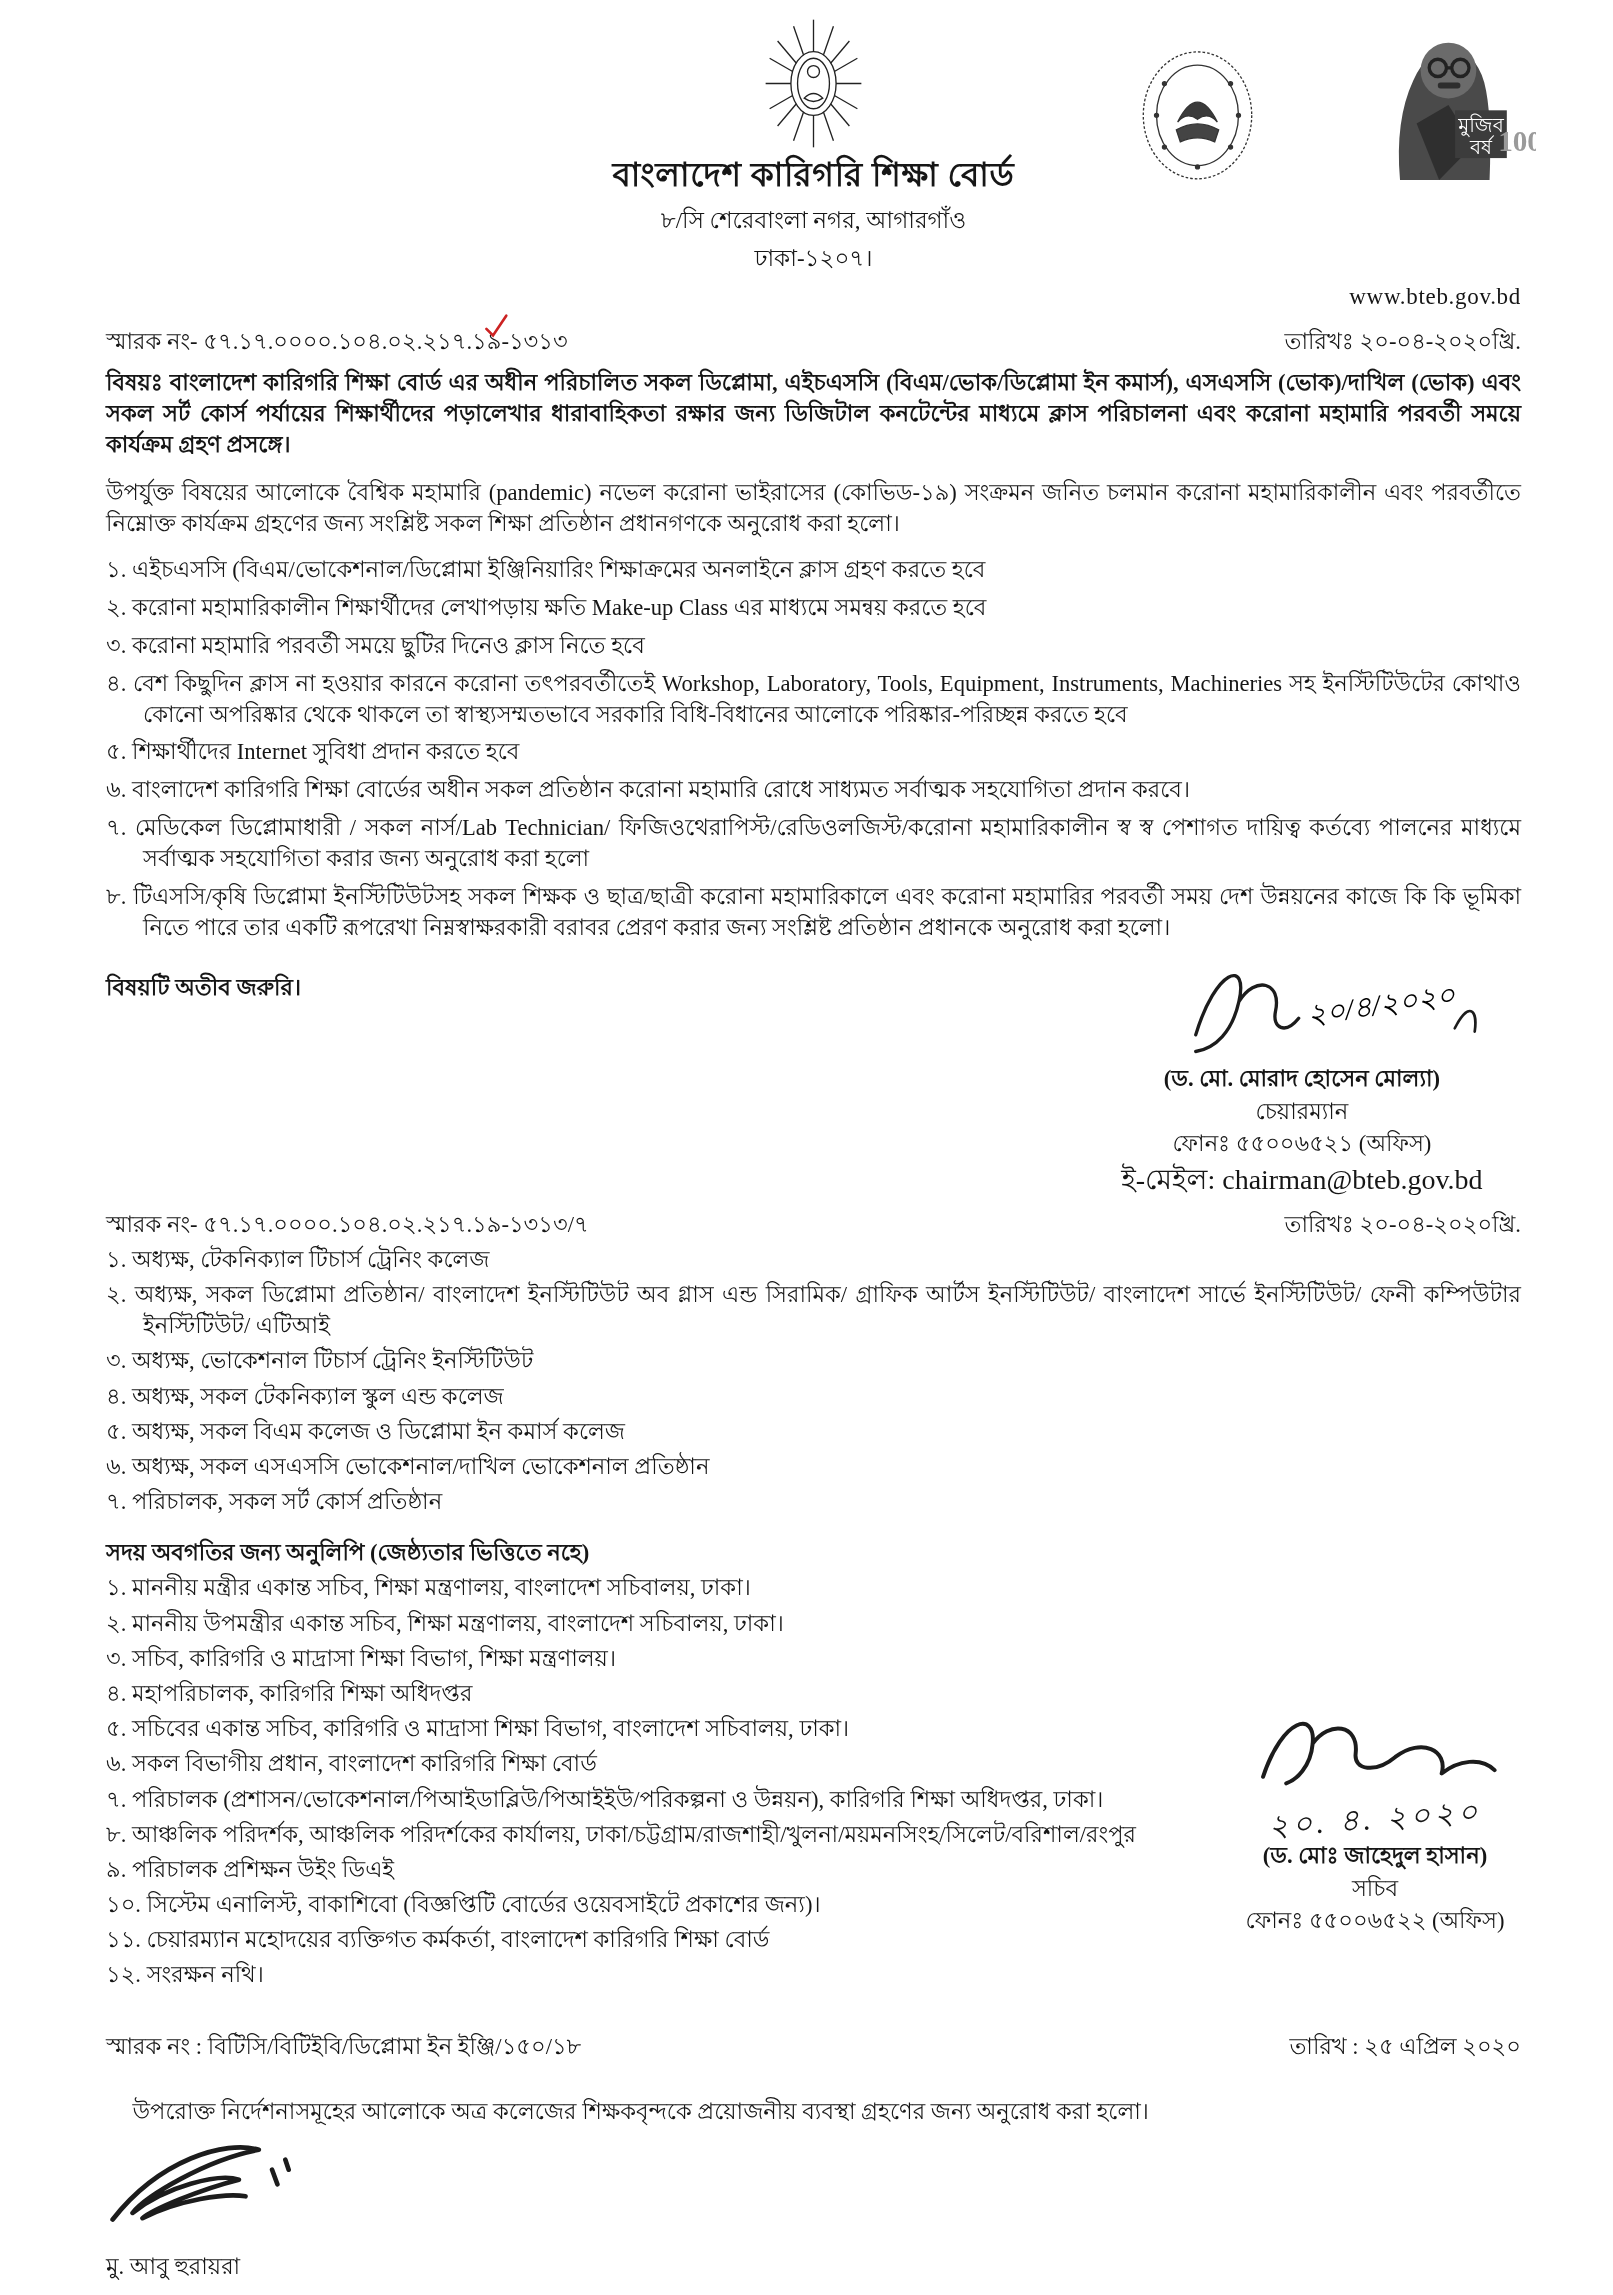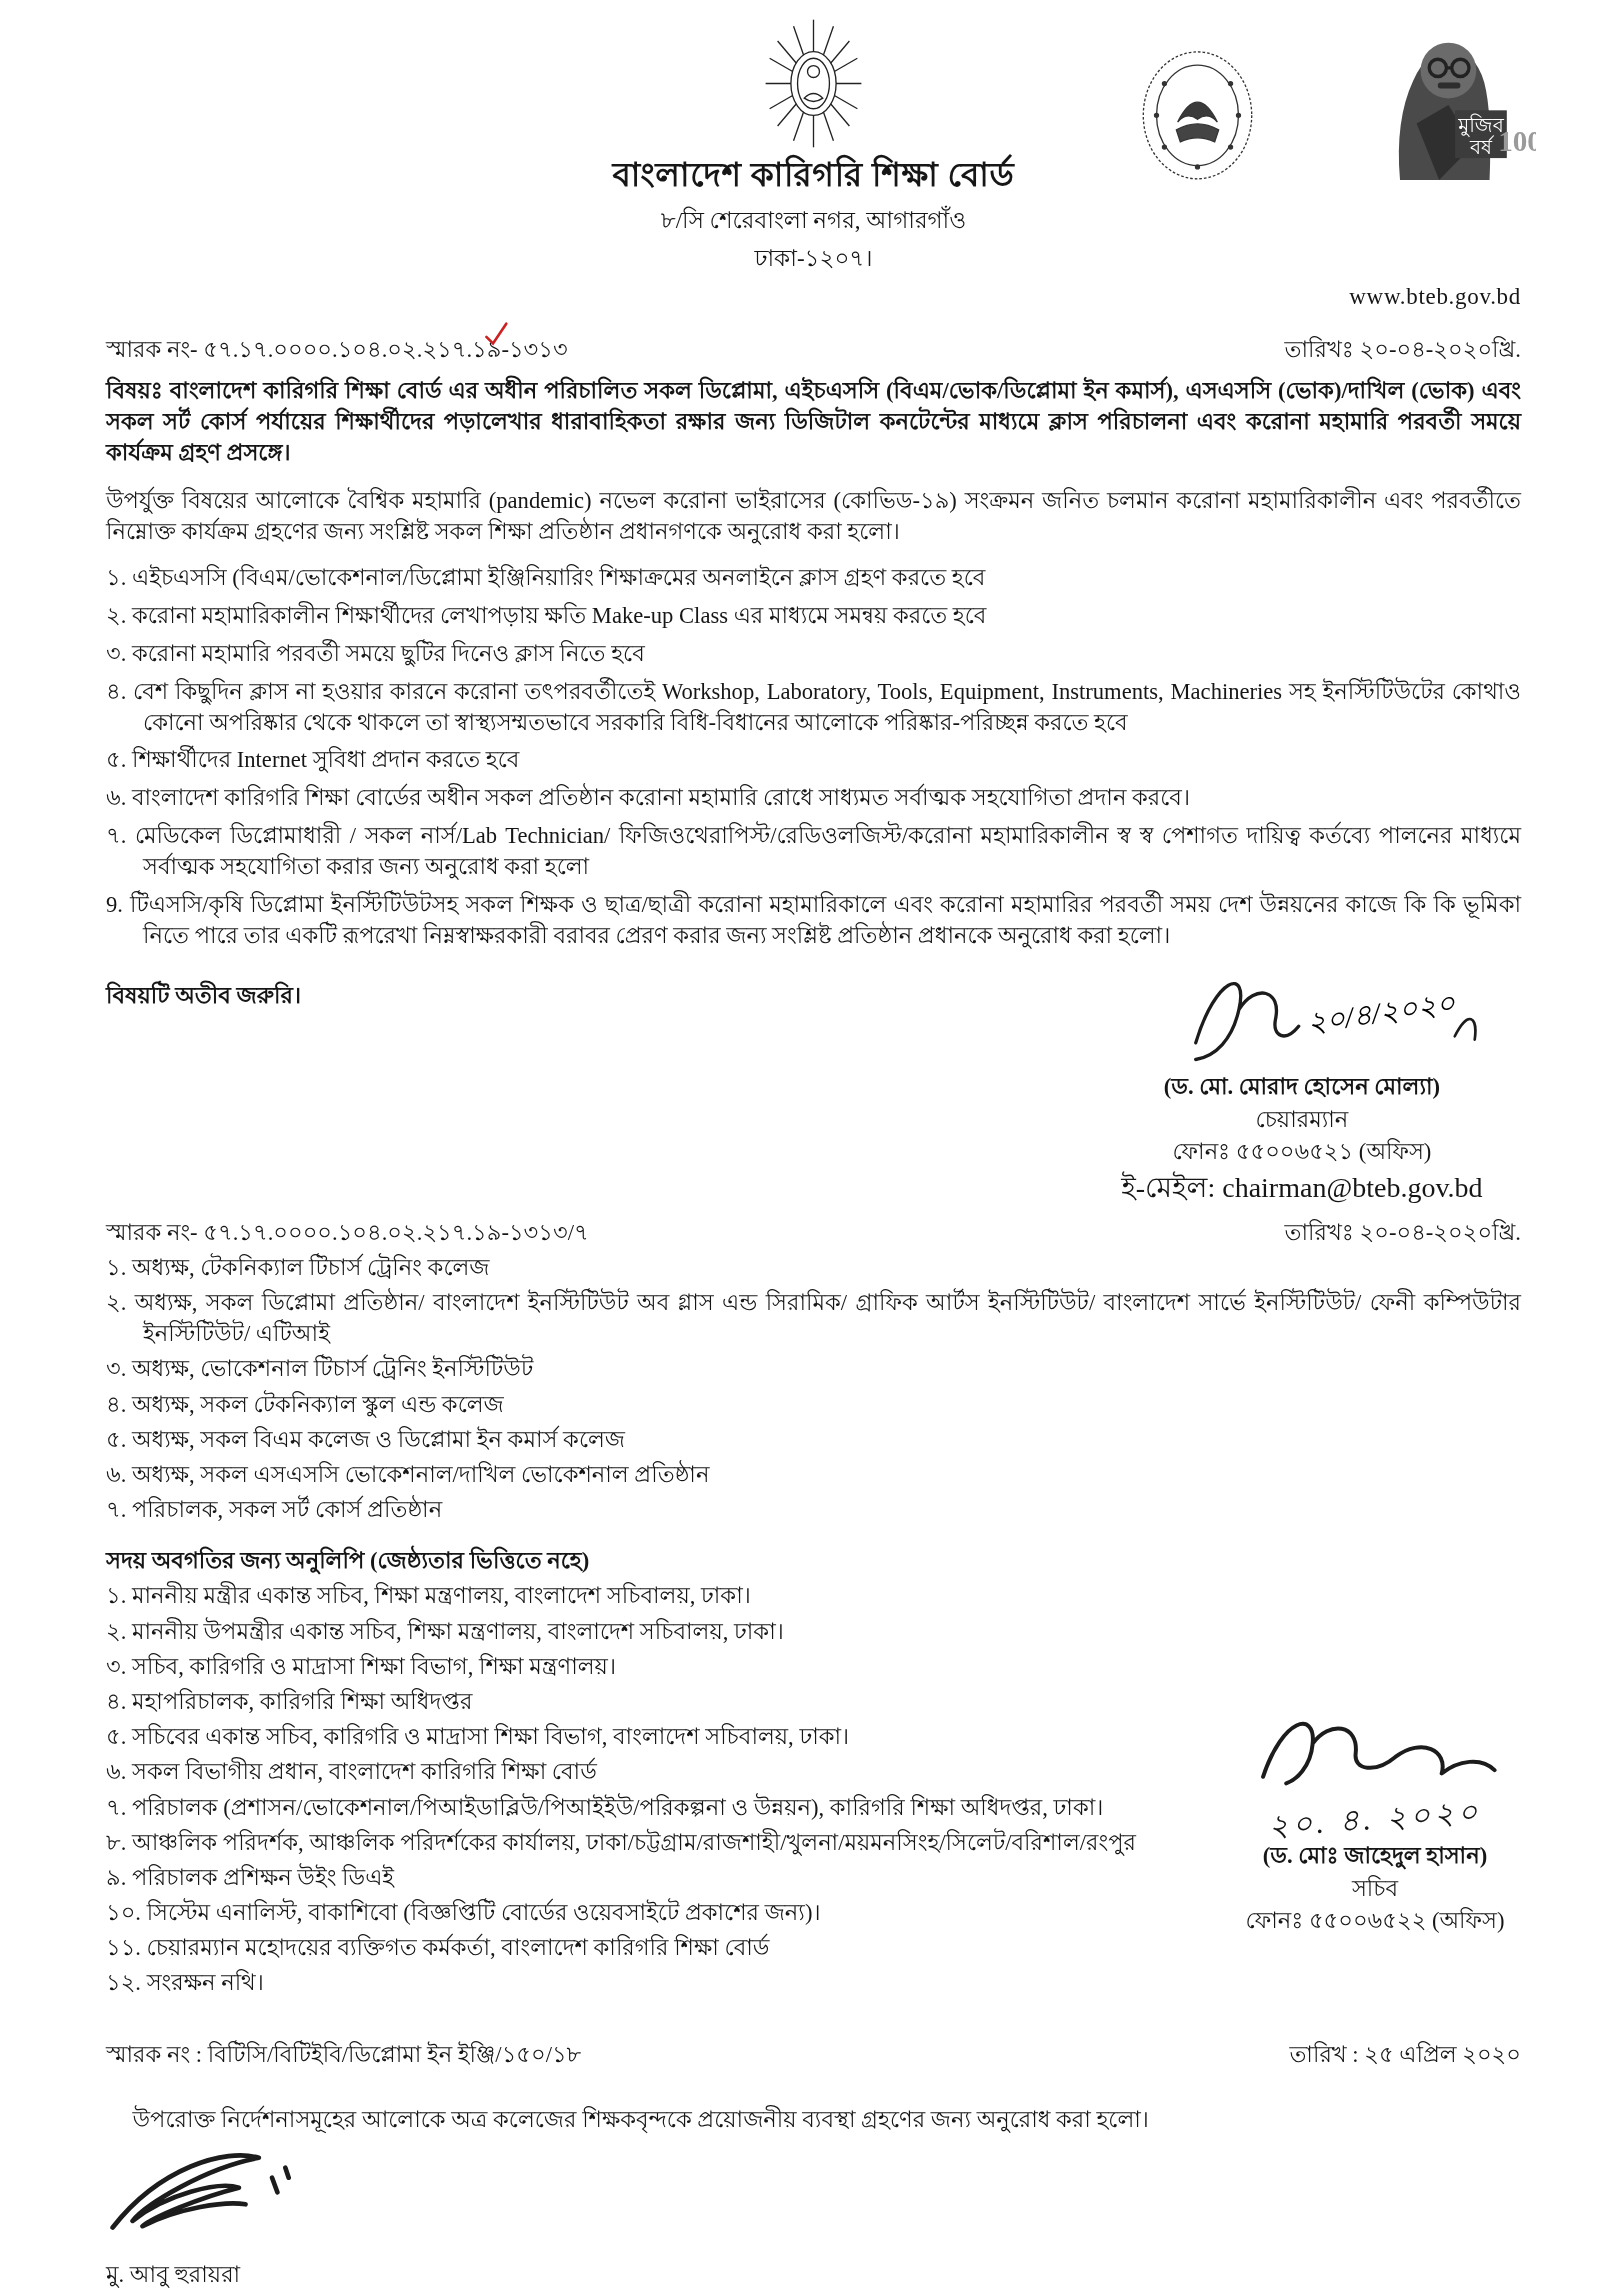--- a/index.html
+++ b/index.html
@@ -22,21 +22,21 @@
   .letterhead { position: relative; text-align: center; height: 300px; }
   .seal-wrap { display:block; margin: 0 auto; }
   .org-name { font-size: 33px; font-weight: bold; letter-spacing: 0.7px; margin-top: 2.7px; }
   .addr { font-size: 23px; margin-top: 6.6px; }
   .website { font-size: 23px; margin-top: 6.6px; letter-spacing: 0.7px; text-align: right; }
   .round-emblem { position: absolute; left: 1032px; top: 32px; }
   .mujib-logo { position: absolute; left: 1231px; top: 6.6px; }
 
   
   .memo-row { display: flex; justify-content: space-between; align-items: baseline; margin-top: 9.3px; }
-  .memo-no { position: relative; margin-top: 8px; }
+  .memo-no { position: relative; }
   .red-check { position: absolute; left: 375px; top: -13.3px; }
 
   
   .subject { font-weight: bold; margin-top: 9.3px; text-align: justify; }
   .intro { margin-top: 17px; text-align: justify; }
 
   .instructions { margin-top: 14.6px; }
   .list-item { padding-left: 37px; text-indent: -37px; margin-top: 6.6px; text-align: justify; }
 
   
@@ -152,21 +152,21 @@
     <p class="intro">উপর্যুক্ত বিষয়ের আলোকে বৈশ্বিক মহামারি (pandemic) নভেল করোনা ভাইরাসের (কোভিড-১৯) সংক্রমন জনিত চলমান করোনা মহামারিকালীন এবং পরবর্তীতে নিম্নোক্ত কার্যক্রম গ্রহণের জন্য সংশ্লিষ্ট সকল শিক্ষা প্রতিষ্ঠান প্রধানগণকে অনুরোধ করা হলো।</p>
 
     <div class="instructions">
       <div class="list-item">১. এইচএসসি (বিএম/ভোকেশনাল/ডিপ্লোমা ইঞ্জিনিয়ারিং শিক্ষাক্রমের অনলাইনে ক্লাস গ্রহণ করতে হবে</div>
       <div class="list-item">২. করোনা মহামারিকালীন শিক্ষার্থীদের লেখাপড়ায় ক্ষতি Make-up Class এর মাধ্যমে সমন্বয় করতে হবে</div>
       <div class="list-item">৩. করোনা মহামারি পরবর্তী সময়ে ছুটির দিনেও ক্লাস নিতে হবে</div>
       <div class="list-item">৪. বেশ কিছুদিন ক্লাস না হওয়ার কারনে করোনা তৎপরবর্তীতেই Workshop, Laboratory, Tools, Equipment, Instruments, Machineries সহ ইনস্টিটিউটের কোথাও কোনো অপরিষ্কার থেকে থাকলে তা স্বাস্থ্যসম্মতভাবে সরকারি বিধি-বিধানের আলোকে পরিষ্কার-পরিচ্ছন্ন করতে হবে</div>
       <div class="list-item">৫. শিক্ষার্থীদের Internet সুবিধা প্রদান করতে হবে</div>
       <div class="list-item">৬. বাংলাদেশ কারিগরি শিক্ষা বোর্ডের অধীন সকল প্রতিষ্ঠান করোনা মহামারি রোধে সাধ্যমত সর্বাত্মক সহযোগিতা প্রদান করবে।</div>
       <div class="list-item">৭. মেডিকেল ডিপ্লোমাধারী / সকল নার্স/Lab Technician/ ফিজিওথেরাপিস্ট/রেডিওলজিস্ট/করোনা মহামারিকালীন স্ব স্ব পেশাগত দায়িত্ব কর্তব্যে পালনের মাধ্যমে সর্বাত্মক সহযোগিতা করার জন্য অনুরোধ করা হলো</div>
-      <div class="list-item">9. টিএসসি/কৃষি ডিপ্লোমা ইনস্টিটিউটসহ সকল শিক্ষক ও ছাত্র/ছাত্রী করোনা মহামারিকালে এবং করোনা মহামারির পরবর্তী সময় দেশ উন্নয়নের কাজে কি কি ভূমিকা নিতে পারে তার একটি রূপরেখা নিম্নস্বাক্ষরকারী বরাবর প্রেরণ করার জন্য সংশ্লিষ্ট প্রতিষ্ঠান প্রধানকে অনুরোধ করা হলো।</div>
+      <div class="list-item">৮. টিএসসি/কৃষি ডিপ্লোমা ইনস্টিটিউটসহ সকল শিক্ষক ও ছাত্র/ছাত্রী করোনা মহামারিকালে এবং করোনা মহামারির পরবর্তী সময় দেশ উন্নয়নের কাজে কি কি ভূমিকা নিতে পারে তার একটি রূপরেখা নিম্নস্বাক্ষরকারী বরাবর প্রেরণ করার জন্য সংশ্লিষ্ট প্রতিষ্ঠান প্রধানকে অনুরোধ করা হলো।</div>
     </div>
 
     <div class="sign-row">
       <div class="urgent">বিষয়টি অতীব জরুরি।</div>
       <div class="chairman-block">
         <svg width="372" height="100" viewBox="0 0 560 150" aria-hidden="true" style="font-size:34px">
           <path class="sig-path" stroke-width="5" d="M120 120 C150 20, 200 5, 185 70 C175 115, 150 140, 120 145 M185 70 C210 30, 250 40, 240 85 C235 110, 255 120, 275 95"></path>
           <text x="290" y="105" font-size="44" font-style="italic" transform="rotate(-8 290 105)">২০/৪/২০২০</text>
           <path class="sig-path" stroke-width="4" d="M510 110 C530 70, 545 80, 540 115"></path>
         </svg>

